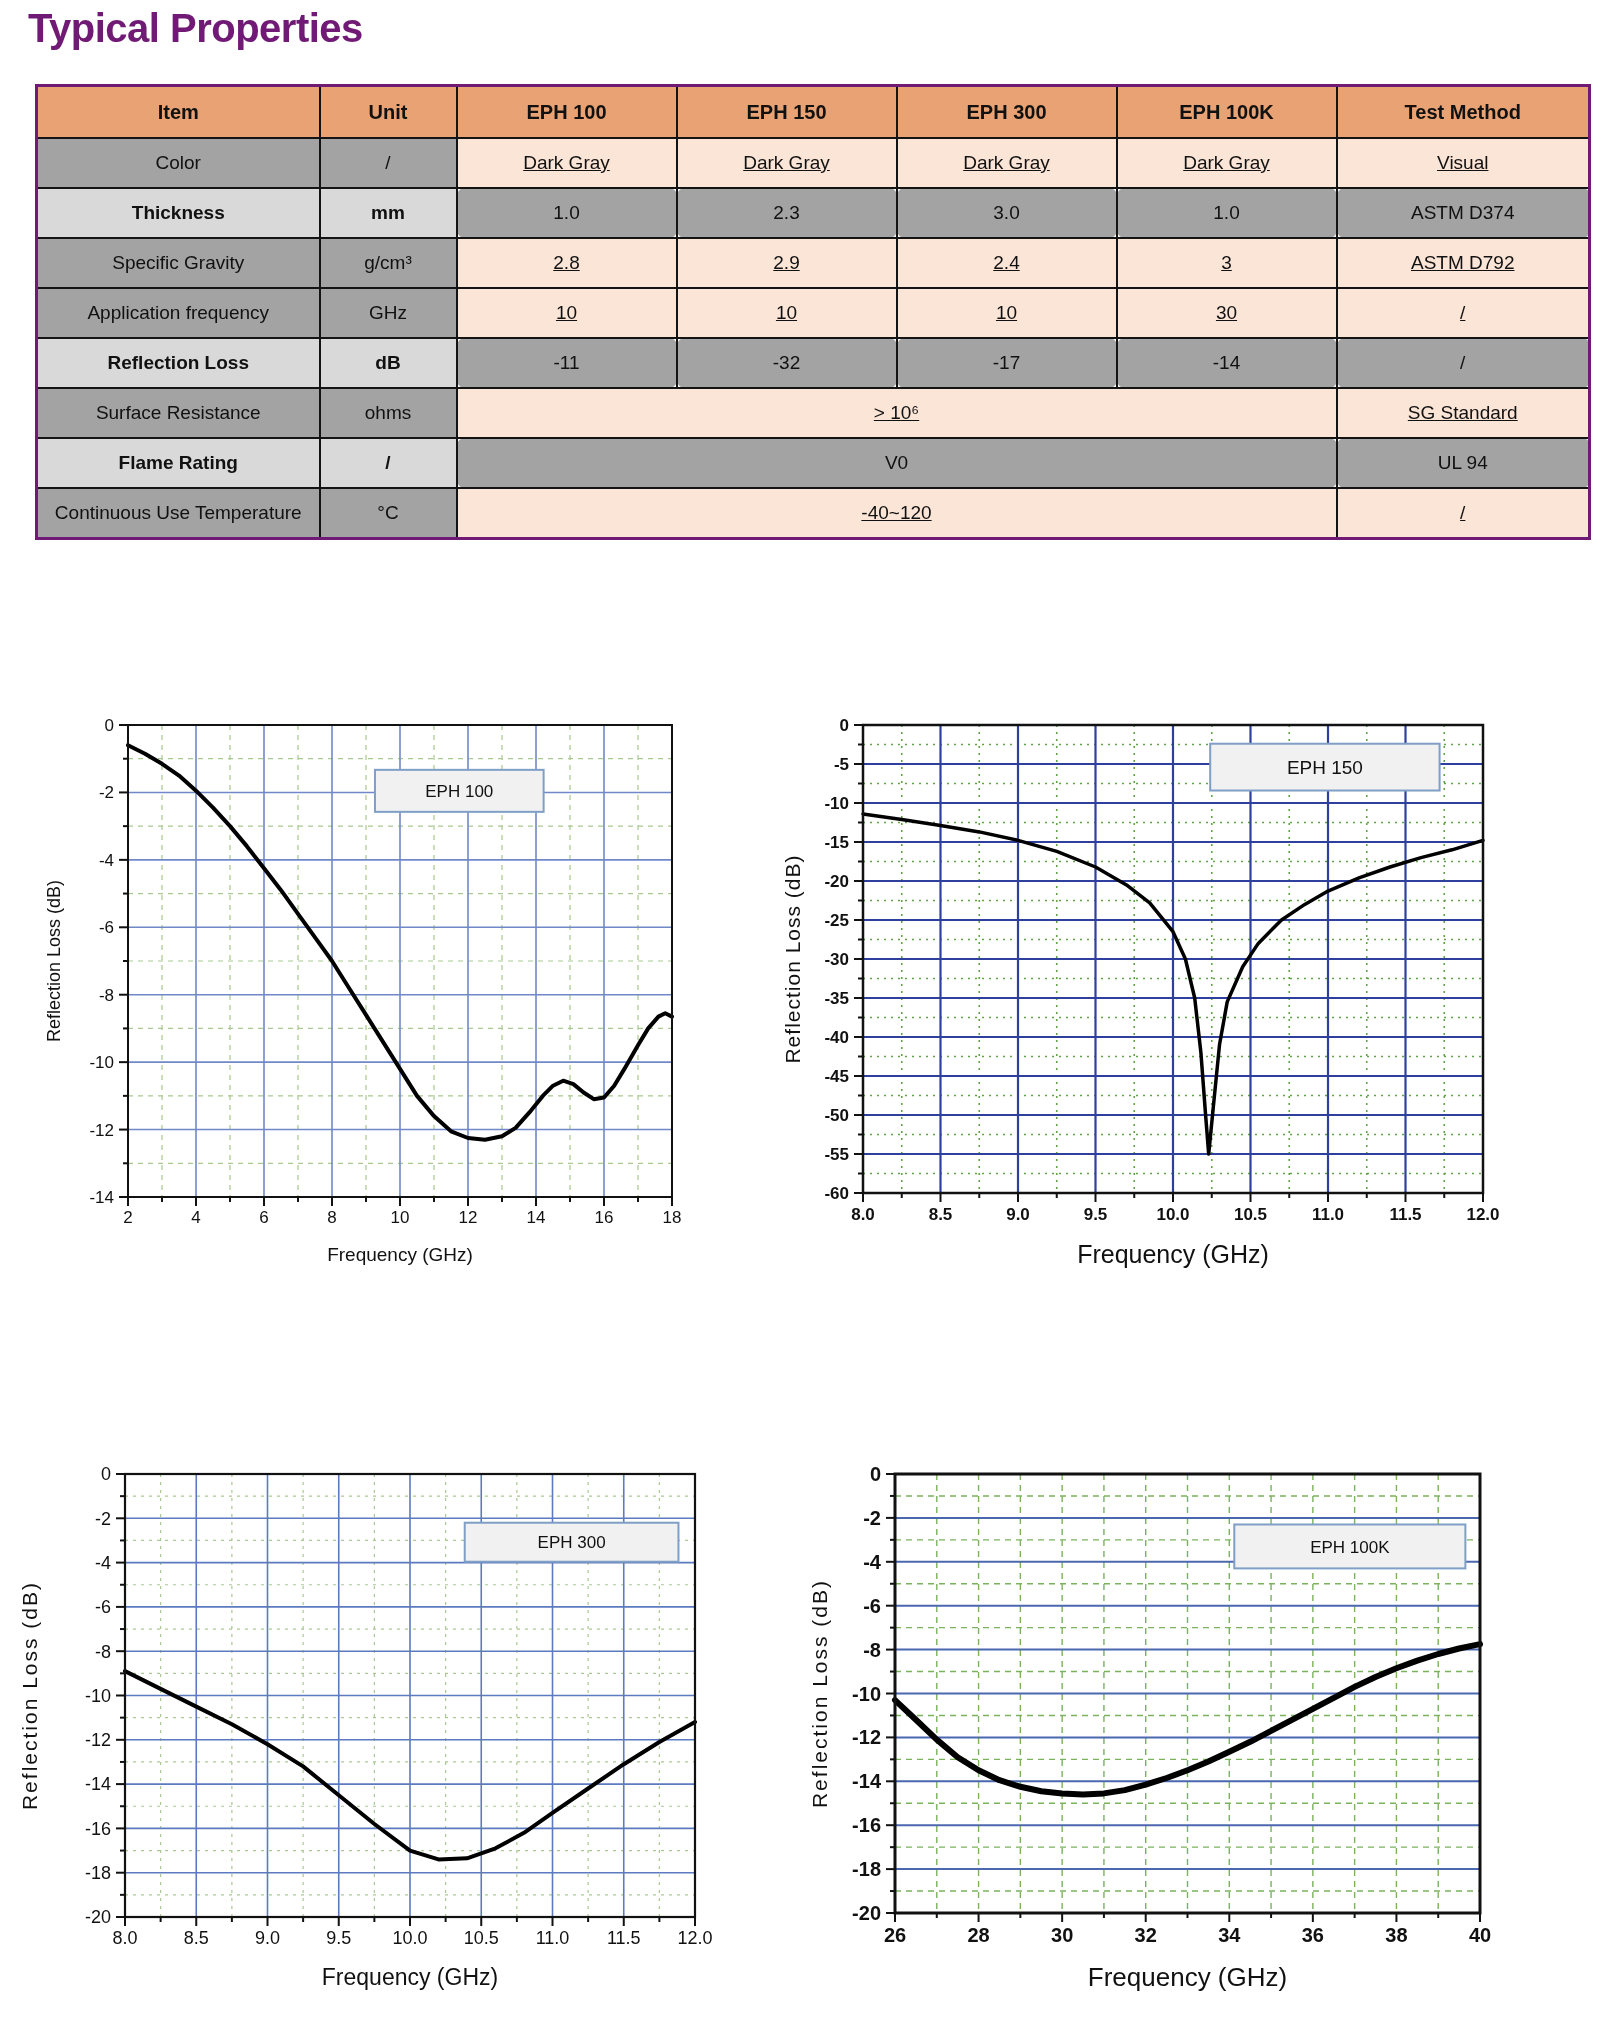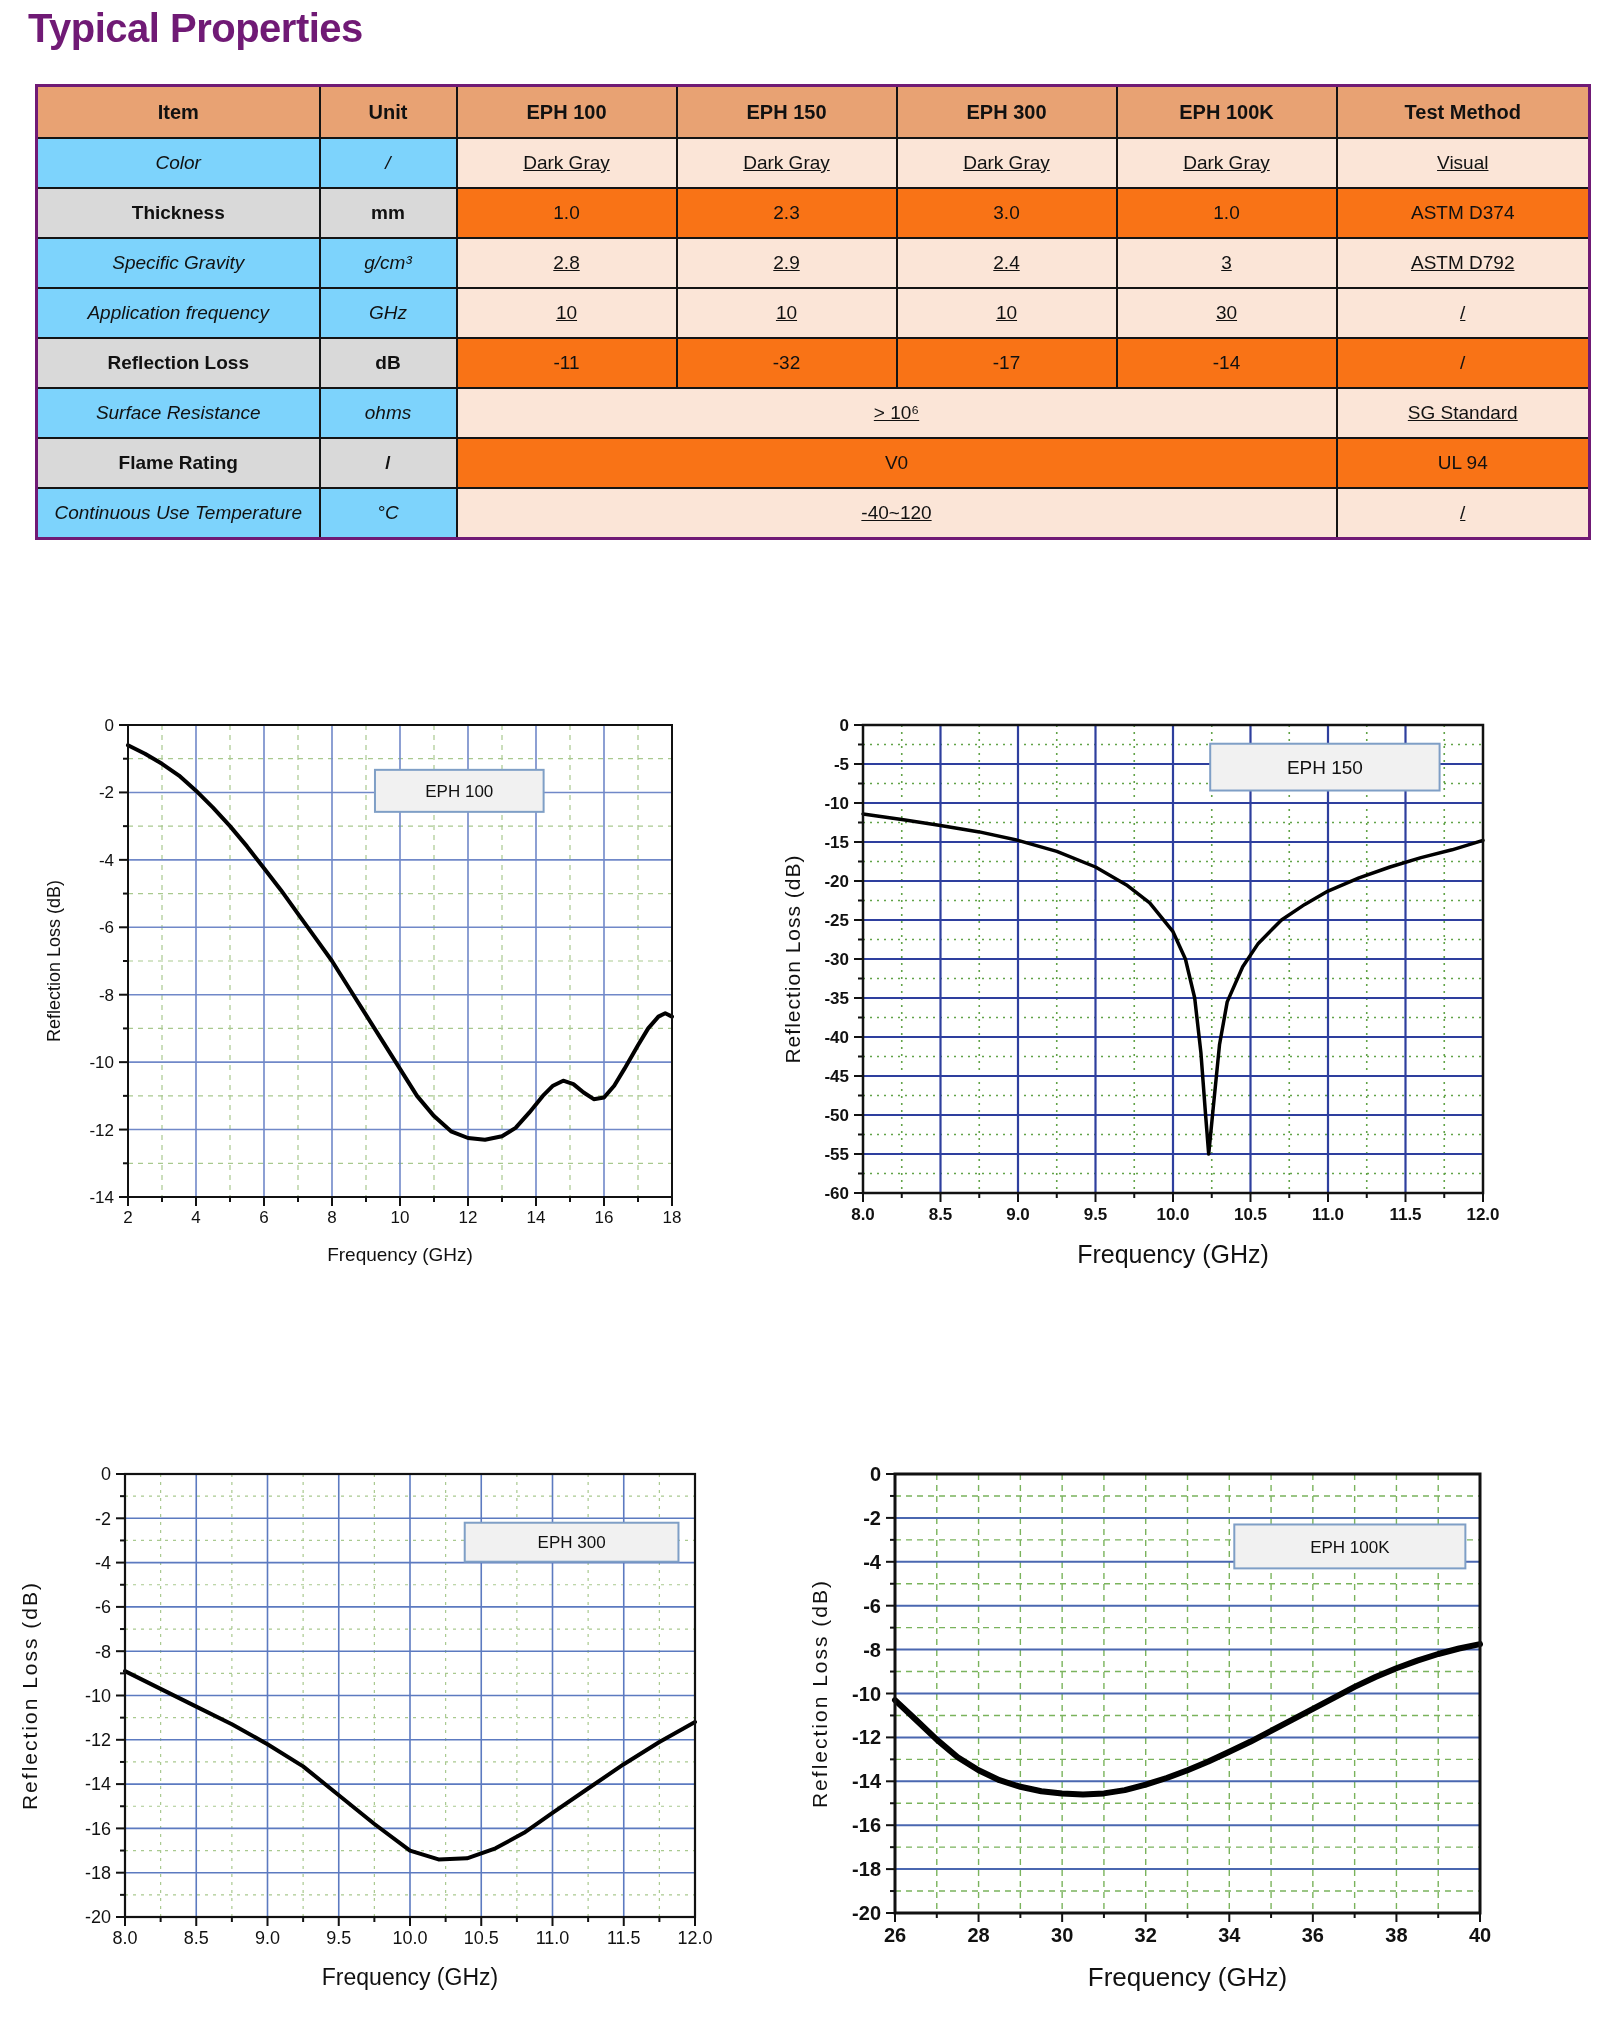--- a/index.html
+++ b/index.html
@@ -14,24 +14,24 @@
   .table-wrap{position:absolute;left:35px;top:84px;}
   table.props{
     border-collapse:collapse;table-layout:fixed;width:1553px;
     border:3px solid #701a75;
   }
   table.props th, table.props td{
     border:2px solid #141414;text-align:center;vertical-align:middle;
     padding:0 4px;height:48px;font-size:19px;overflow:hidden;white-space:nowrap;
   }
   table.props th{background:#E8A273;font-weight:700;font-size:20px;height:50px;}
-  tr.light td.item-cell{background:#7dd3fc;font-style:italic;}
+  tr.light td.item-cell{background:#a3a3a3;}
   tr.light td.data-cell{background:#FBE5D7;text-decoration:underline;}
   tr.dark  td.item-cell{background:#D9D9D9;font-weight:bold;}
-  tr.dark  td.data-cell{background:#f97316;}
+  tr.dark  td.data-cell{background:#a3a3a3;border-radius:8px;}
   .chart{position:absolute;}
   svg text{font-family:"Liberation Sans",sans-serif;fill:#111;}
 </style>
 </head>
 <body>
 
 <h1 class="page-title">Typical Properties</h1>
 
 <div class="table-wrap">
   <table class="props">

